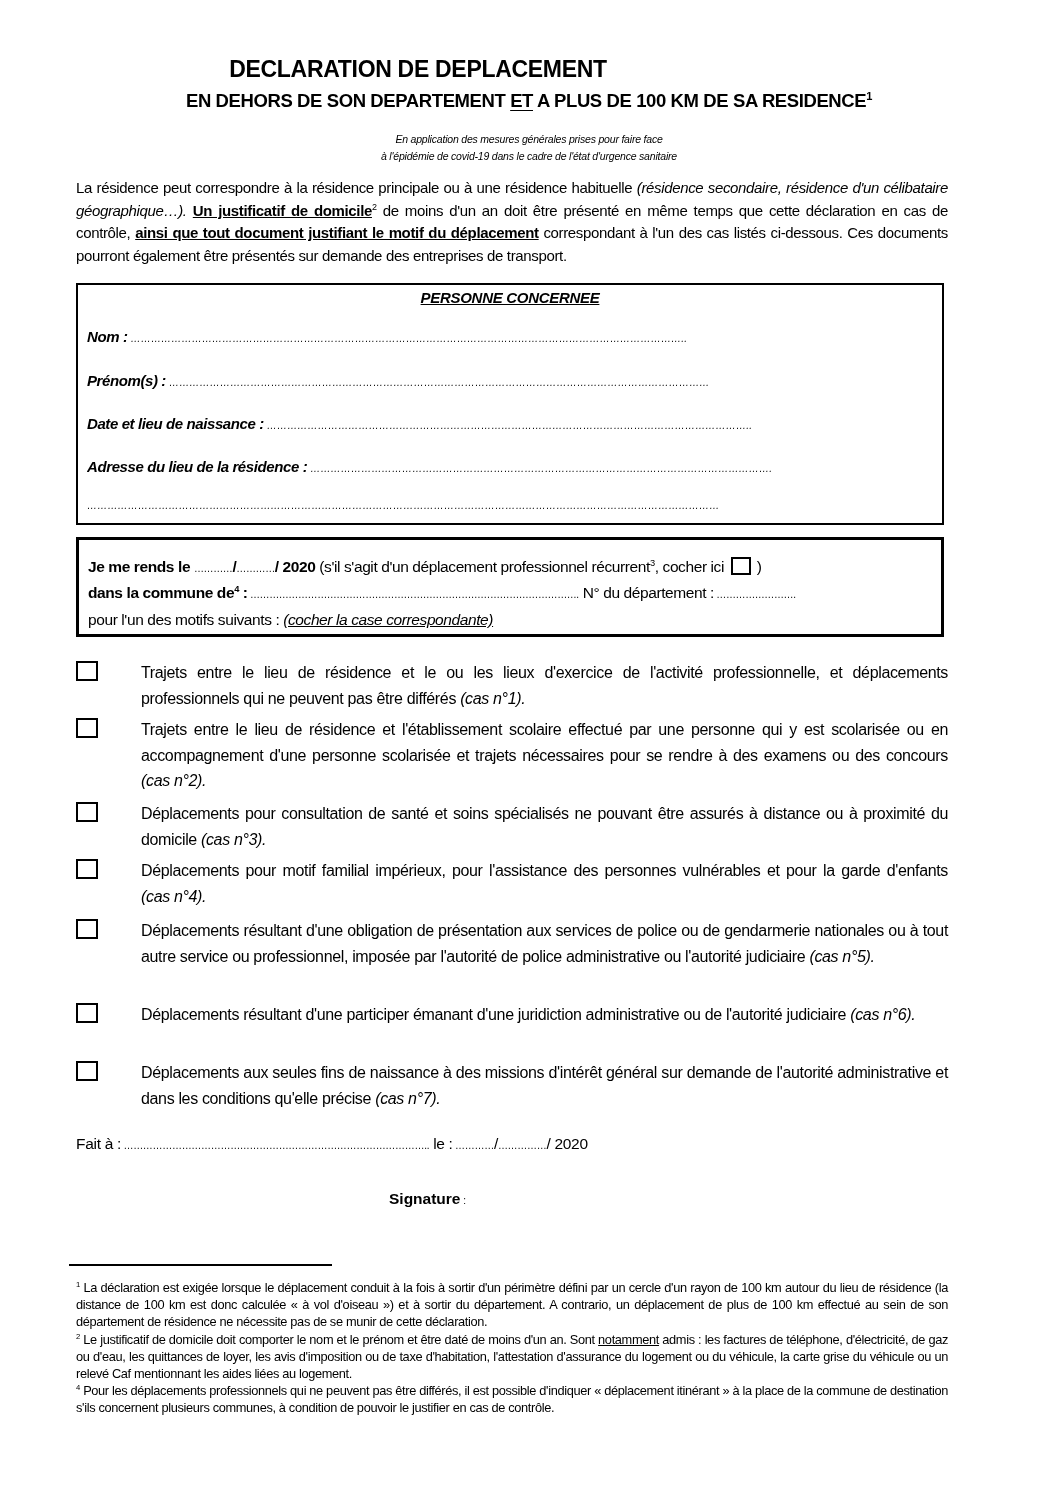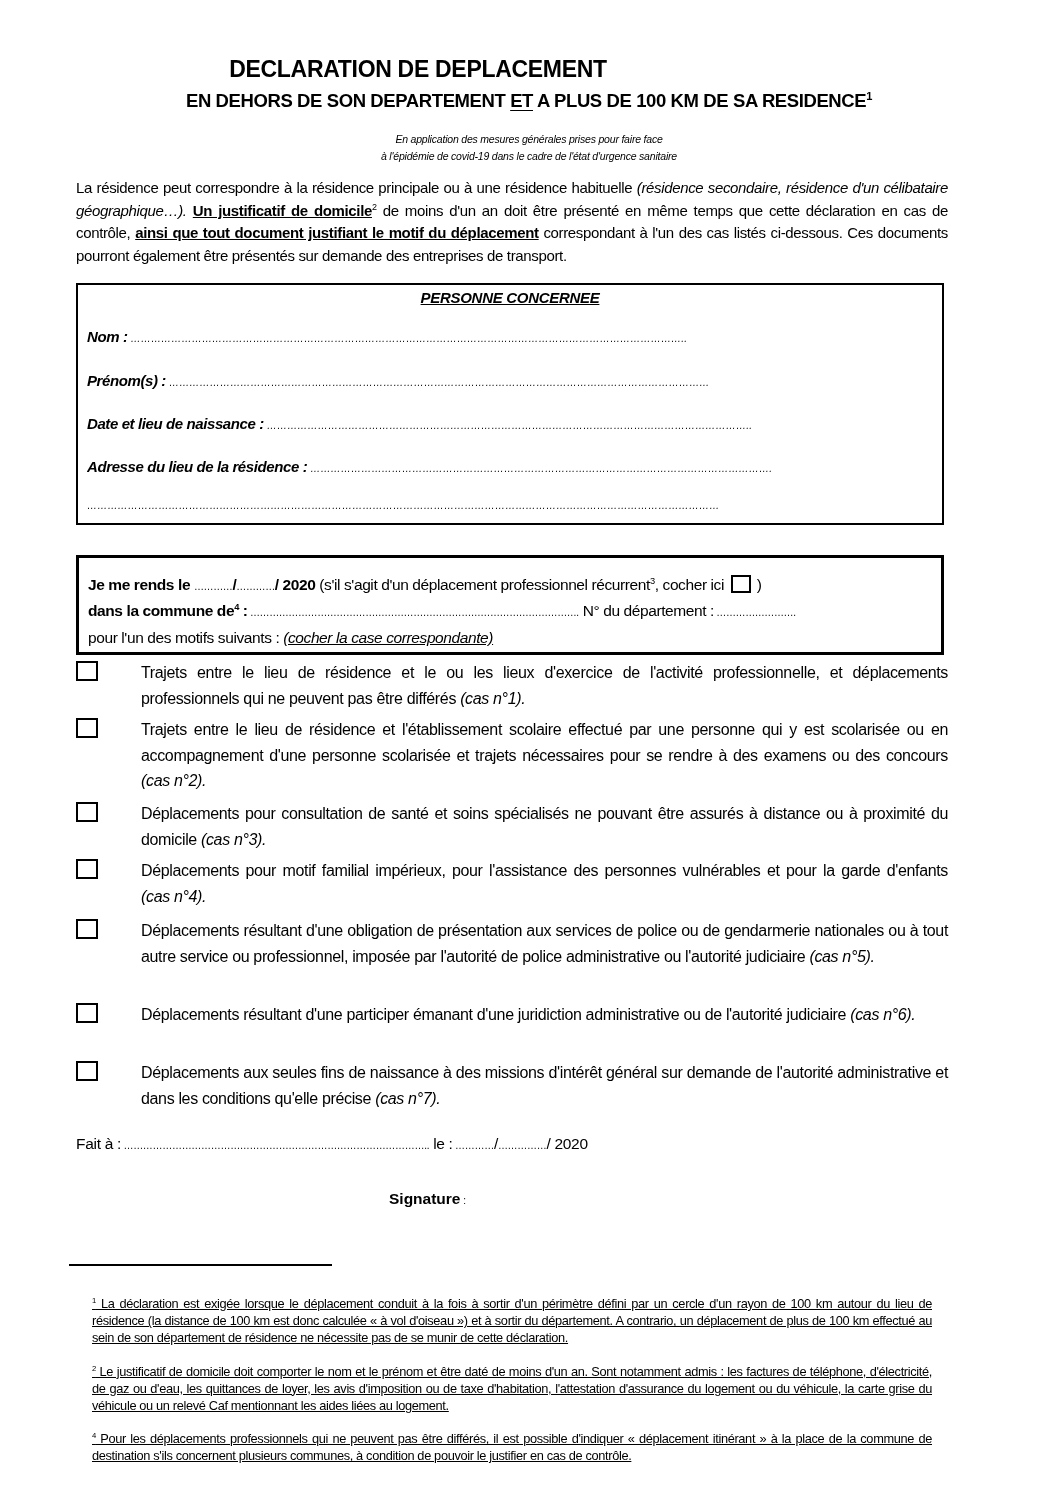--- a/index.html
+++ b/index.html
@@ -42,21 +42,21 @@
   }
   .field {
     position: absolute; left: 9px; right: 9px; font-size: 15px; white-space: nowrap; overflow: hidden;
     letter-spacing: -0.4px;
   }
   .field .lbl { font-weight: bold; margin-top: 12px; }
   .field .dots { font-size: 10px; letter-spacing: 0.2px; }
 
   .box-trip {
     position: absolute; top: 537px; left: 76px; width: 868px; height: 100px;
-    border: 3px solid #000; box-sizing: border-box; margin-top: 18px;
+    border: 3px solid #000; box-sizing: border-box;
   }
   .trip-line {
     position: absolute; left: 9px; right: 6px; font-size: 15.5px; white-space: nowrap; overflow: hidden;
     letter-spacing: -0.4px;
   }
   .trip-line .b { font-weight: bold; }
   .trip-line .dots { font-size: 10px; }
   .trip-line .iu { font-style: italic; text-decoration: underline; }
   .mini-check {
     display: inline-block; width: 20px; height: 18px; border: 2px solid #000;
@@ -86,21 +86,21 @@
   }
   .signature .colon { font-weight: normal; font-size: 10px; }
 
   .fn-rule {
     position: absolute; top: 1264px; left: 69px; width: 263px; height: 0; border-top: 2px solid #000;
   }
   .footnotes {
     position: absolute; top: 1279px; left: 76px; width: 872px;
     font-size: 12.8px; line-height: 17.2px; text-align: justify; letter-spacing: -0.35px;
   }
-  .footnotes p { margin: 16px; text-decoration: underline; }
+  .footnotes p { margin: 0; }
   .footnotes u { text-decoration: underline; }
 </style>
 </head>
 <body>
 
 <div class="page">
 
   <div class="title1">DECLARATION DE DEPLACEMENT</div>
   <div class="title2">
     <span>EN DEHORS DE SON DEPARTEMENT </span><u>ET</u><span> A PLUS DE 100 KM DE SA RESIDENCE</span><sup>1</sup>

